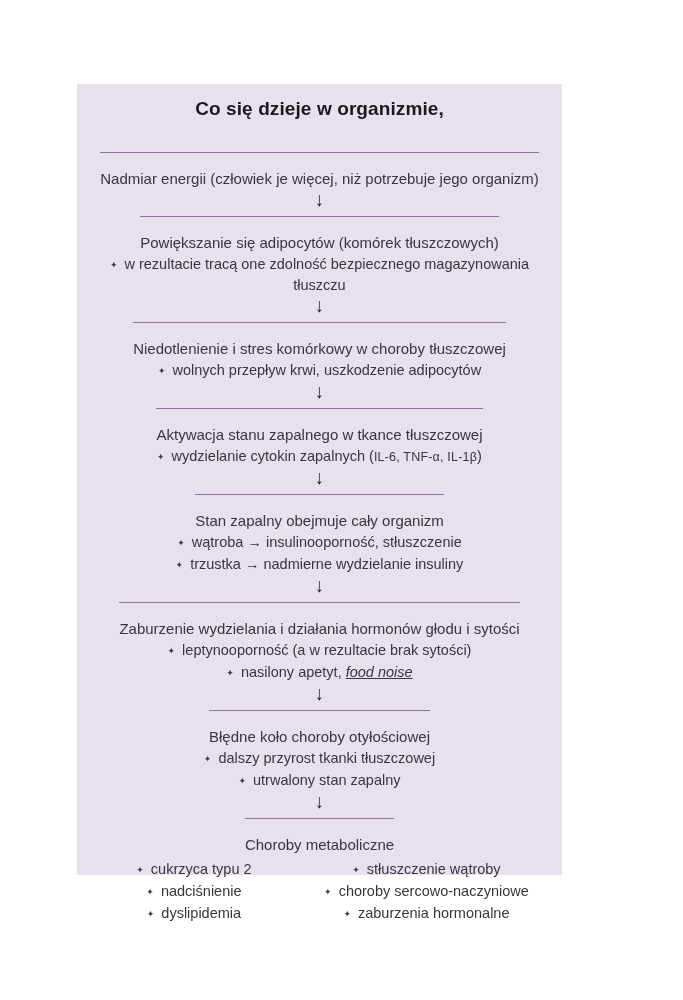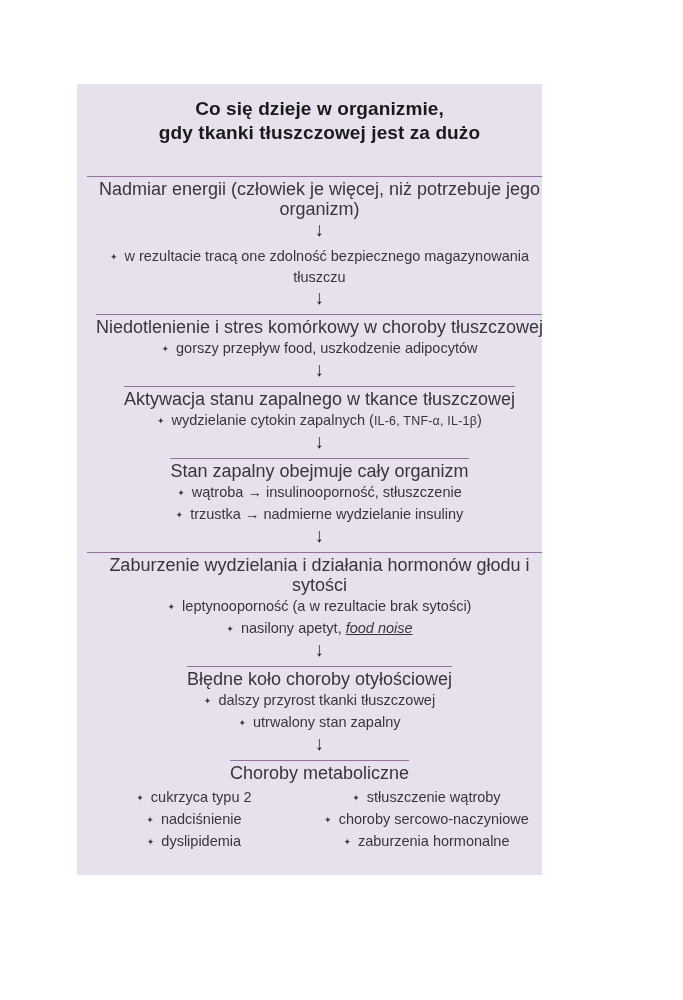--- a/index.html
+++ b/index.html
@@ -3,21 +3,21 @@
 <meta charset="utf-8">
 <style>
   html, body {
     margin: 0;
     padding: 0;
     background: #ffffff;
     font-family: "Liberation Sans", "DejaVu Sans", sans-serif;
   }
   .page {
     position: relative;
-    width: 542px;
+    width: 683px;
     height: 1000px;
     background: #ffffff;
     overflow: hidden;
   }
   .panel {
     position: absolute;
     left: 77px;
     top: 84px;
     width: 485px;
     height: 791px;
@@ -32,22 +32,22 @@
     line-height: 24px;
     font-weight: 700;
     color: #1b191c;
     margin-bottom: 31px;
     letter-spacing: 0.1px;
   }
   .section { margin: 0; }
   .step-header {
     display: inline-block;
     border-top: 1.5px solid #96709f;
-    padding-top: 2px;
-    font-size: 18px;
+    padding-top: 16px;
+    font-size: 15px;
     line-height: 20px;
     color: #39353c;
   }
   .bullet {
     display: block;
     font-size: 14.5px;
     line-height: 20px;
     margin-top: 1px;
     color: #39353c;
   }
@@ -76,36 +76,36 @@
   .col-right { flex-basis: 54%; }
 </style>
 </head>
 <body>
 
 <div class="page">
   <div class="panel">
 
     <div class="title">
       <div>Co się dzieje w organizmie,</div>
-      <div>gdy tkanki tłuszczowej jest za dużo</div>
     </div>
 
     <div class="section">
       <div><span class="step-header">Nadmiar energii (człowiek je więcej, niż potrzebuje jego organizm)</span></div>
       <div class="arrow">↓</div>
     </div>
 
     <div class="section">
+      <div><span class="step-header">Powiększanie się adipocytów (komórek tłuszczowych)</span></div>
       <div class="bullet"><span class="diamond">✦</span><span>w rezultacie tracą one zdolność bezpiecznego magazynowania tłuszczu</span></div>
       <div class="arrow">↓</div>
     </div>
 
     <div class="section">
       <div><span class="step-header">Niedotlenienie i stres komórkowy w choroby tłuszczowej</span></div>
-      <div class="bullet"><span class="diamond">✦</span><span>gorszy przepływ food, uszkodzenie adipocytów</span></div>
+      <div class="bullet"><span class="diamond">✦</span><span>wolnych przepływ krwi, uszkodzenie adipocytów</span></div>
       <div class="arrow">↓</div>
     </div>
 
     <div class="section">
       <div><span class="step-header">Aktywacja stanu zapalnego w tkance tłuszczowej</span></div>
       <div class="bullet"><span class="diamond">✦</span><span>wydzielanie cytokin zapalnych (</span><span class="smallcaps">IL-6, TNF-α, IL-1β</span><span>)</span></div>
       <div class="arrow">↓</div>
     </div>
 
     <div class="section">

